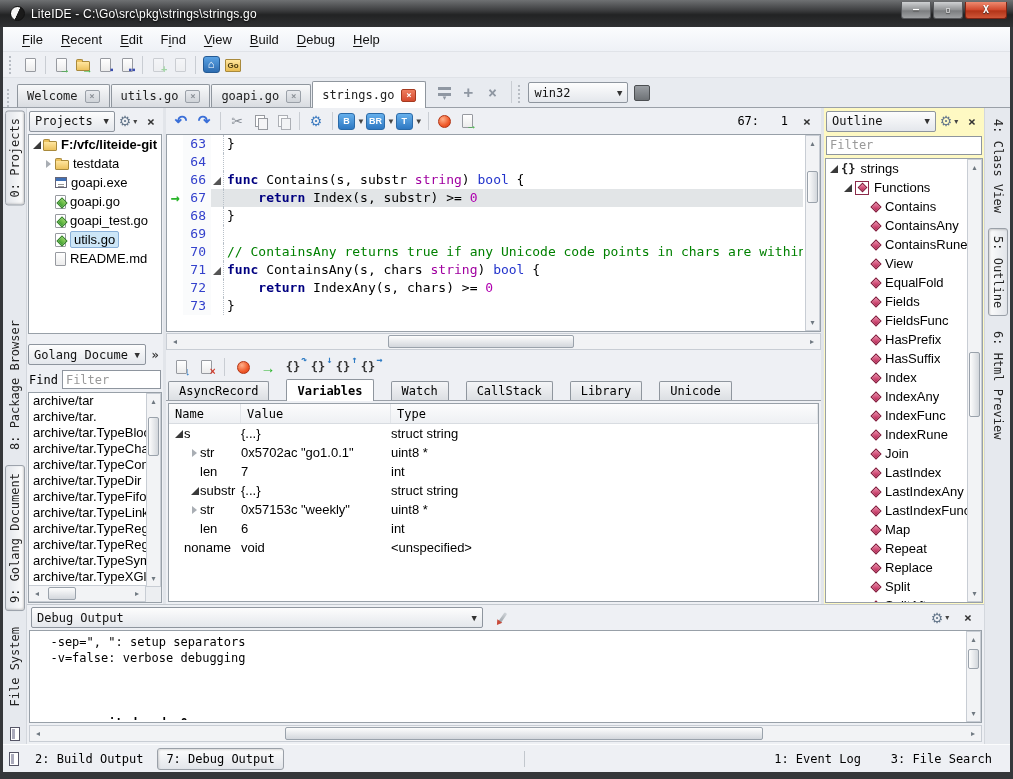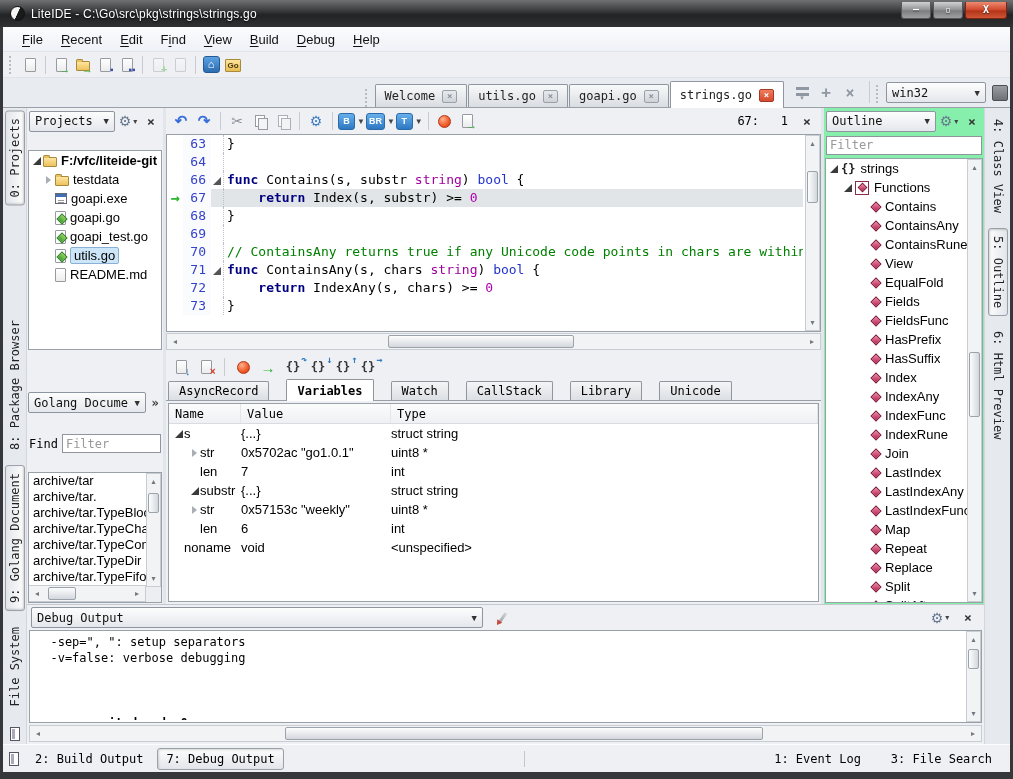--- a/index.html
+++ b/index.html
@@ -74,21 +74,21 @@
   .pen { width:3px; height:12px; background:linear-gradient(#cfd4d9,#9aa0a6); border-radius:1px;
     transform:rotate(35deg); position:relative; display:inline-block; }
   .pen:after { content:""; position:absolute; bottom:-6px; left:-2px; border:3px solid transparent; border-top:5px solid #c84a3a; }
   .tlist { width:13px; height:9px; border-top:3px solid #8f97a2; border-bottom:3px solid #8f97a2; display:inline-block; }
   .wic { width:10px; height:14px; border:1px solid #556; background:#fff; position:relative; display:inline-block; }
   .wic:before { content:""; position:absolute; left:1px; top:1px; bottom:1px; width:3px; background:#aab; }
   .step { position:relative; font:bold 12px/1 "DejaVu Sans Mono",monospace; color:#333; padding:2px 3px; }
   .step i { position:absolute; top:-4px; right:-4px; font-style:normal; font-size:10px; color:#2f7cc4; font-weight:bold; }
 
   
-  .tabrow { height:30px; background:#e8ebf0; border-bottom:1px solid #9aa0a8; display:flex; align-items:flex-end; padding:0 2px;justify-content:flex-end; }
+  .tabrow { height:30px; background:#e8ebf0; border-bottom:1px solid #9aa0a8; display:flex; align-items:flex-end; padding:0 2px; }
   .etab { display:flex; align-items:center; gap:7px; height:23px; margin-right:1px; padding:0 9px;
     border:1px solid #8f969e; border-bottom:none; border-radius:2px 2px 0 0;
     background:linear-gradient(#f8f9fa,#d9dce1); font:12px "DejaVu Sans Mono",monospace; color:#222; }
   .etab.active { height:27px; background:#fff; position:relative; z-index:2; margin-bottom:-1px; }
   .tclose { width:15px; height:13px; border:1px solid #9aa0a8; border-radius:2px; background:linear-gradient(#e8eaee,#cfd3d8);
     color:#8b9097; font:bold 9px/11px "DejaVu Sans Mono",monospace; text-align:center; }
   .tclose.red { background:linear-gradient(#ef7d5f,#d44a2e); border-color:#a53a20; color:#fff; }
   .tabicons { display:flex; align-items:center; gap:2px; margin:0 4px 3px 6px; }
   .envbox { display:flex; align-items:center; gap:6px; margin-bottom:4px; }
   .sq { width:16px; height:16px; border:1px solid #4c4f52; border-radius:2px; background:linear-gradient(#9a9ea3,#6e7276); }
@@ -109,21 +109,21 @@
   .lstrip .vtab { transform:rotate(180deg); }
   .vtab.pressed { border:1px solid #9aa0a8; border-radius:3px; background:linear-gradient(90deg,#fdfdfd,#e2e5ea);
     box-shadow:inset 1px 1px 2px rgba(0,0,0,.18); }
   .lgroup { display:flex; flex-direction:column; align-items:center; gap:8px; }
 
   .mid { flex:1; display:flex; flex-direction:column; min-width:0; }
   .main { height:496px; display:flex; min-width:0; }
   .vsplitter { width:3px; background:#e2e5ea; }
 
   
-  .lpanel { width:136px; display:flex; flex-direction:column; background:#eef0f4;gap:16px; }
+  .lpanel { width:136px; display:flex; flex-direction:column; background:#eef0f4; }
   .phead { height:26px; display:flex; align-items:center; gap:3px; padding:2px 2px; }
   .pbtn { width:20px; height:20px; display:flex; align-items:center; justify-content:center; }
   .xbtn { font:bold 13px "DejaVu Sans Mono",monospace; color:#333; }
   .ptree { height:200px; margin:0 1px; background:#fff; border:1px solid #98a0a8; overflow:hidden; font-size:13px; }
   .trow { height:19px; display:flex; align-items:center; white-space:nowrap; overflow:hidden; }
   .arbox { width:11px; display:flex; justify-content:center; align-items:center; flex:none; }
   .ar-exp { width:0; height:0; border-right:4px solid #3a3a3a; border-bottom:4px solid #3a3a3a;
     border-left:4px solid transparent; border-top:4px solid transparent; }
   .ar-col { width:0; height:0; border-left:5px solid #a9aeb4; border-top:4px solid transparent; border-bottom:4px solid transparent; }
   .ticon { margin:0 4px 0 1px; flex:none; display:inline-flex; }
@@ -185,21 +185,21 @@
   .vartable { flex:1; margin:2px 2px 2px 2px; background:#fff; border:1px solid #98a0a8; overflow:hidden;
     display:flex; flex-direction:column; }
   .thead { height:20px; display:flex; background:linear-gradient(#fcfcfd,#eef0f3); border-bottom:1px solid #d8dce1;
     font:12px "DejaVu Sans Mono",monospace; }
   .th { display:flex; align-items:center; padding-left:6px; border-right:1px solid #e2e5e9; }
   .vrow { height:19px; display:flex; align-items:center; font-size:13px; }
   .vc { overflow:hidden; white-space:nowrap; display:flex; align-items:center; height:100%; }
   .c-name { width:72px; flex:none; } .c-val { width:150px; flex:none; } .c-type { flex:1; }
 
   
-  .rpanel { width:160px; display:flex; flex-direction:column; background:#86efac; }
+  .rpanel { width:160px; display:flex; flex-direction:column; background:#fef9c3; }
   .filterrow { height:24px; padding:1px 2px; }
   .otreewrap { flex:1; margin:0 1px 1px 1px; background:#fff; border:1px solid #98a0a8; position:relative; overflow:hidden; }
   .otree { position:absolute; inset:0 15px 0 0; overflow:hidden; }
   .orow { height:19px; display:flex; align-items:center; font-size:13px; white-space:nowrap; overflow:hidden; }
   .dia { width:8px; height:8px; background:linear-gradient(135deg,#f08cab,#b51e4e); border:1px solid #7e1536;
     transform:rotate(45deg); flex:none; }
   .diabox { width:14px; height:14px; border:1px solid #8c2a4a; display:flex; align-items:center; justify-content:center; flex:none; }
   .diabox .dia { width:7px; height:7px; }
   .braces { font:bold 12px "DejaVu Sans Mono",monospace; color:#222; flex:none; }
   .oicon { margin:0 5px 0 2px; display:inline-flex; flex:none; }

